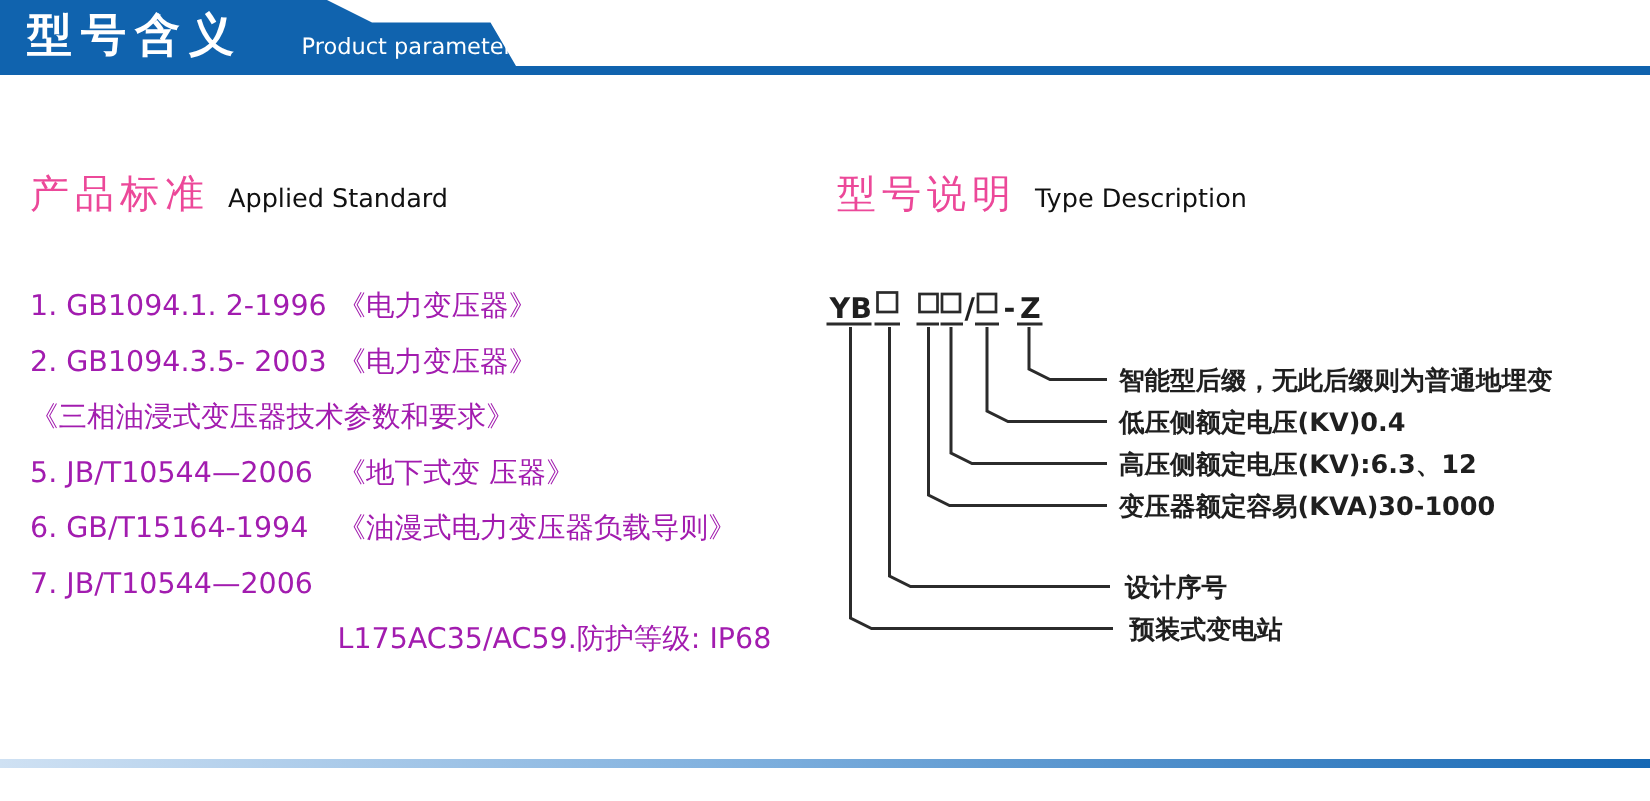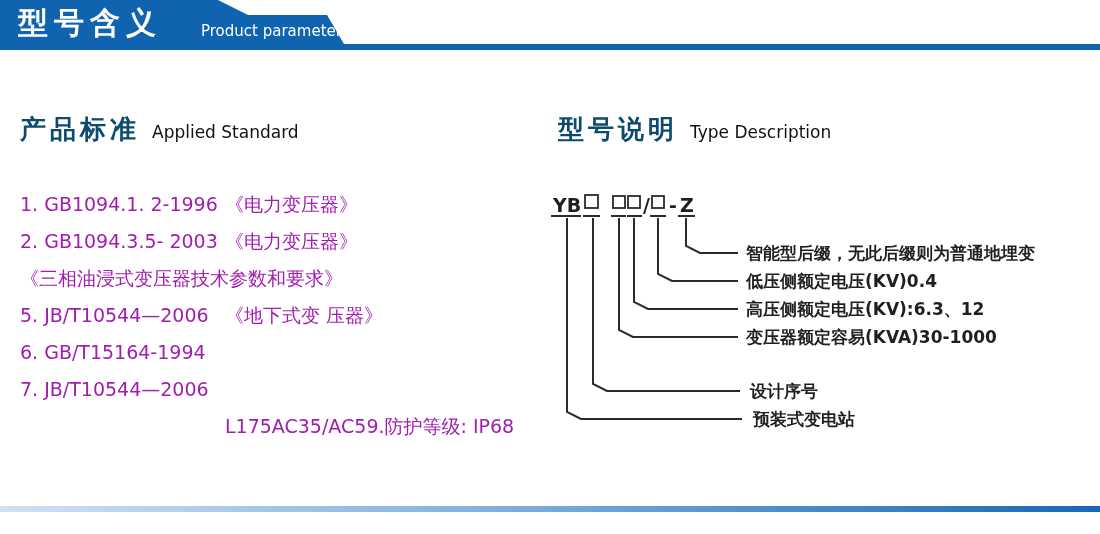--- a/index.html
+++ b/index.html
@@ -14,21 +14,21 @@
   }
   .banner-title{
     position:absolute;top:3px;left:18px;font-size:30px;font-weight:700;color:#ffffff;
     letter-spacing:6px;white-space:nowrap;
   }
   .banner-subtitle{
     position:absolute;top:22px;left:183px;font-size:15px;color:#ffffff;white-space:nowrap;margin-left:18px;
   }
   
   .sec-head{position:absolute;white-space:nowrap;}
-  .sec-head .zh{font-size:26px;font-weight:700;color:#0c4a6e;letter-spacing:4px;}
+  .sec-head .zh{font-size:26px;font-weight:400;color:#ec4899;letter-spacing:4px;}
   .sec-head .en{font-size:17px;color:#111;margin-left:12px;}
   #left-head{top:112px;left:20px;}
   #right-head{top:112px;left:558px;}
   
   #standards{position:absolute;top:186px;left:20px;width:520px;}
   .std-row{display:flex;line-height:37px;font-size:19px;color:#a21caf;white-space:nowrap;}
   .std-code{width:205px;flex:0 0 205px;}
   .std-title{flex:1;}
   
   #diagram{position:absolute;top:190px;left:548px;}
@@ -67,20 +67,21 @@
     </div>
     <div class="std-row">
       <span class="std-title">《三相油浸式变压器技术参数和要求》</span>
     </div>
     <div class="std-row">
       <span class="std-code">5. JB/T10544—2006</span>
       <span class="std-title">《地下式变 压器》</span>
     </div>
     <div class="std-row">
       <span class="std-code">6. GB/T15164-1994</span>
+      <span class="std-title">《油漫式电力变压器负载导则》</span>
     </div>
     <div class="std-row">
       <span class="std-code">7. JB/T10544—2006</span>
     </div>
     <div class="std-row">
       <span class="std-code"></span>
       <span class="std-title">L175AC35/AC59.防护等级: IP68</span>
     </div>
   </div>
 

